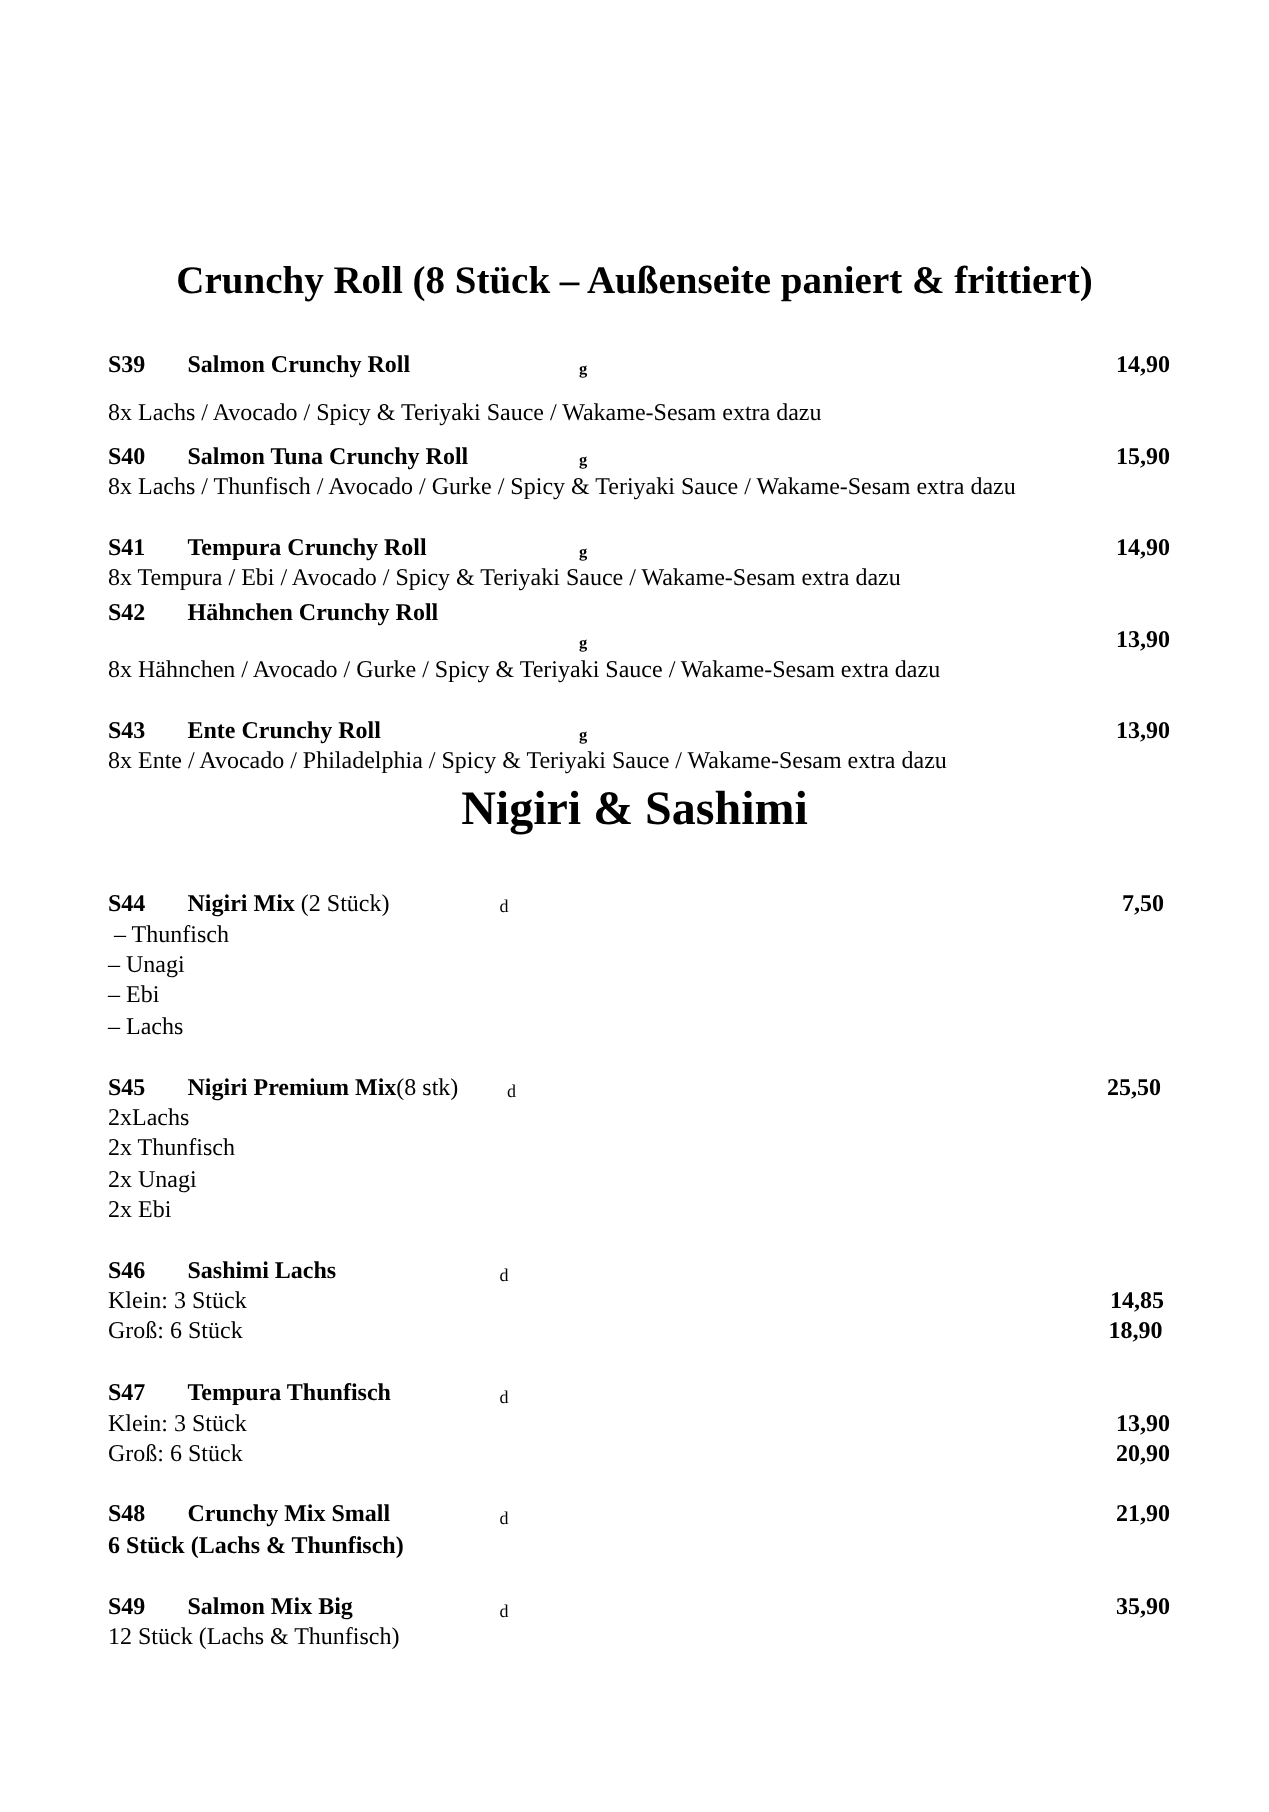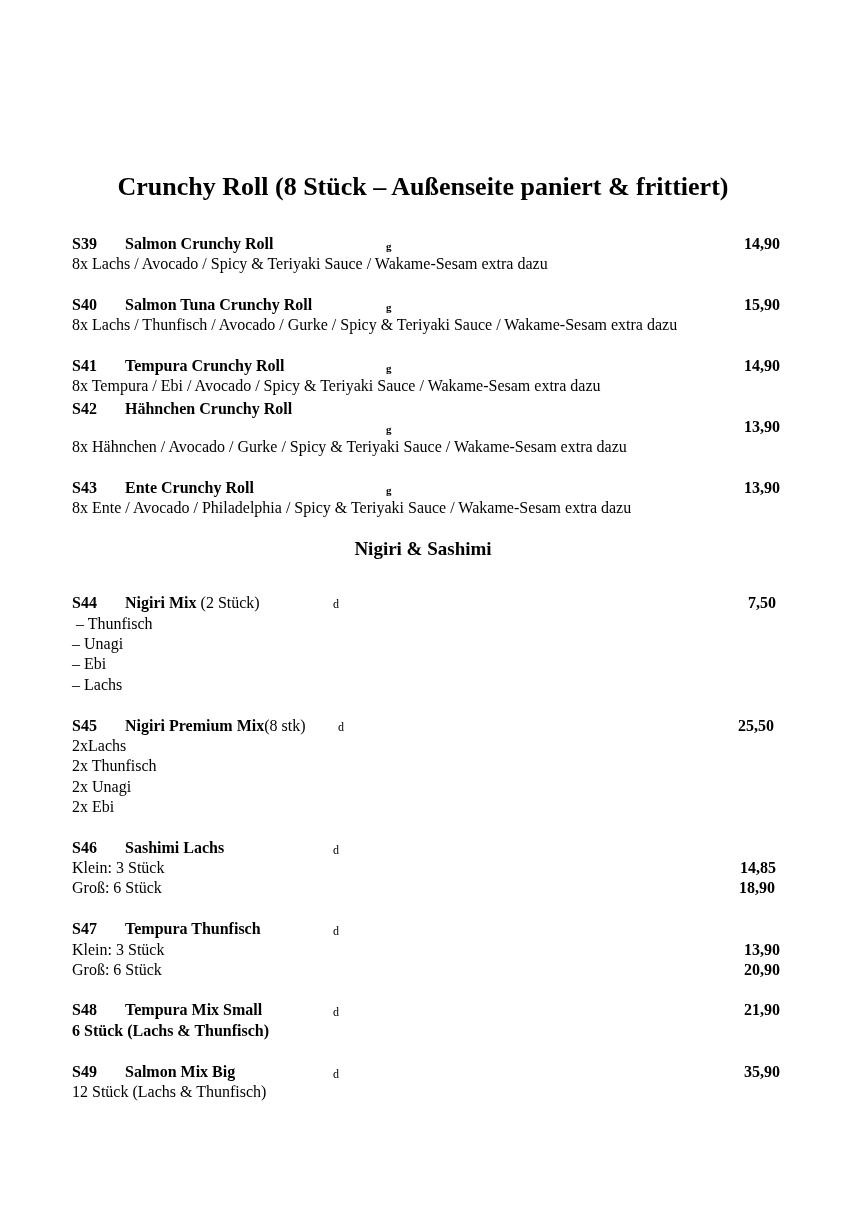--- a/index.html
+++ b/index.html
@@ -6,21 +6,21 @@
     body {
       width: 846px; height: 1208px; position: relative; overflow: hidden;
       font-family: "Liberation Serif", "DejaVu Serif", serif;
       color: #000000;
     }
     .heading {
       position: absolute; left: 0; width: 846px; text-align: center;
       font-weight: bold; margin: 0;
     }
     #h1 { top: 172px; font-size: 26px; }
-    #h2 { top: 538px; font-size: 19px; }
+    #h2 { top: 520px; font-size: 32px; }
     .line {
       position: absolute; left: 72px; font-size: 16px; line-height: 20px;
       white-space: pre;
     }
     .bold { font-weight: bold; }
     .code { display: inline-block; width: 53px; font-weight: bold; }
     .name { font-weight: bold; }
     .tag {
       position: absolute; font-size: 11px; font-weight: bold; line-height: 20px;
     }
@@ -31,21 +31,21 @@
     }
   </style>
 </head>
 <body>
 
 <h1 class="heading" id="h1">Crunchy Roll (8 Stück – Außenseite paniert &amp; frittiert)</h1>
 
 <div class="line" style="top:234px"><span class="code">S39</span><span class="name">Salmon Crunchy Roll</span></div>
 <span class="tag" style="top:236px;left:386px">g</span>
 <span class="price" style="top:234px;right:66px">14,90</span>
-<div class="line" style="top:254px">8x Lachs / Avocado / Spicy &amp; Teriyaki Sauce / Wakame-Sesam extra dazu</div>
+<div class="line" style="top:266px">8x Lachs / Avocado / Spicy &amp; Teriyaki Sauce / Wakame-Sesam extra dazu</div>
 
 <div class="line" style="top:295px"><span class="code">S40</span><span class="name">Salmon Tuna Crunchy Roll</span></div>
 <span class="tag" style="top:297px;left:386px">g</span>
 <span class="price" style="top:295px;right:66px">15,90</span>
 <div class="line" style="top:315px">8x Lachs / Thunfisch / Avocado / Gurke / Spicy &amp; Teriyaki Sauce / Wakame-Sesam extra dazu</div>
 
 <div class="line" style="top:356px"><span class="code">S41</span><span class="name">Tempura Crunchy Roll</span></div>
 <span class="tag" style="top:358px;left:386px">g</span>
 <span class="price" style="top:356px;right:66px">14,90</span>
 <div class="line" style="top:376px">8x Tempura / Ebi / Avocado / Spicy &amp; Teriyaki Sauce / Wakame-Sesam extra dazu</div>
@@ -85,21 +85,21 @@
 <div class="line" style="top:878px">Groß: 6 Stück</div>
 <span class="price" style="top:878px;right:71px">18,90</span>
 
 <div class="line" style="top:919px"><span class="code">S47</span><span class="name">Tempura Thunfisch</span></div>
 <span class="tag d" style="top:921px;left:333px">d</span>
 <div class="line" style="top:940px">Klein: 3 Stück</div>
 <span class="price" style="top:940px;right:66px">13,90</span>
 <div class="line" style="top:960px">Groß: 6 Stück</div>
 <span class="price" style="top:960px;right:66px">20,90</span>
 
-<div class="line" style="top:1000px"><span class="code">S48</span><span class="name">Tempura Mix Small</span></div>
+<div class="line" style="top:1000px"><span class="code">S48</span><span class="name">Crunchy Mix Small</span></div>
 <span class="tag d" style="top:1002px;left:333px">d</span>
 <span class="price" style="top:1000px;right:66px">21,90</span>
 <div class="line bold" style="top:1021px">6 Stück (Lachs &amp; Thunfisch)</div>
 
 <div class="line" style="top:1062px"><span class="code">S49</span><span class="name">Salmon Mix Big</span></div>
 <span class="tag d" style="top:1064px;left:333px">d</span>
 <span class="price" style="top:1062px;right:66px">35,90</span>
 <div class="line" style="top:1082px">12 Stück (Lachs &amp; Thunfisch)</div>
 
 </body></html>

